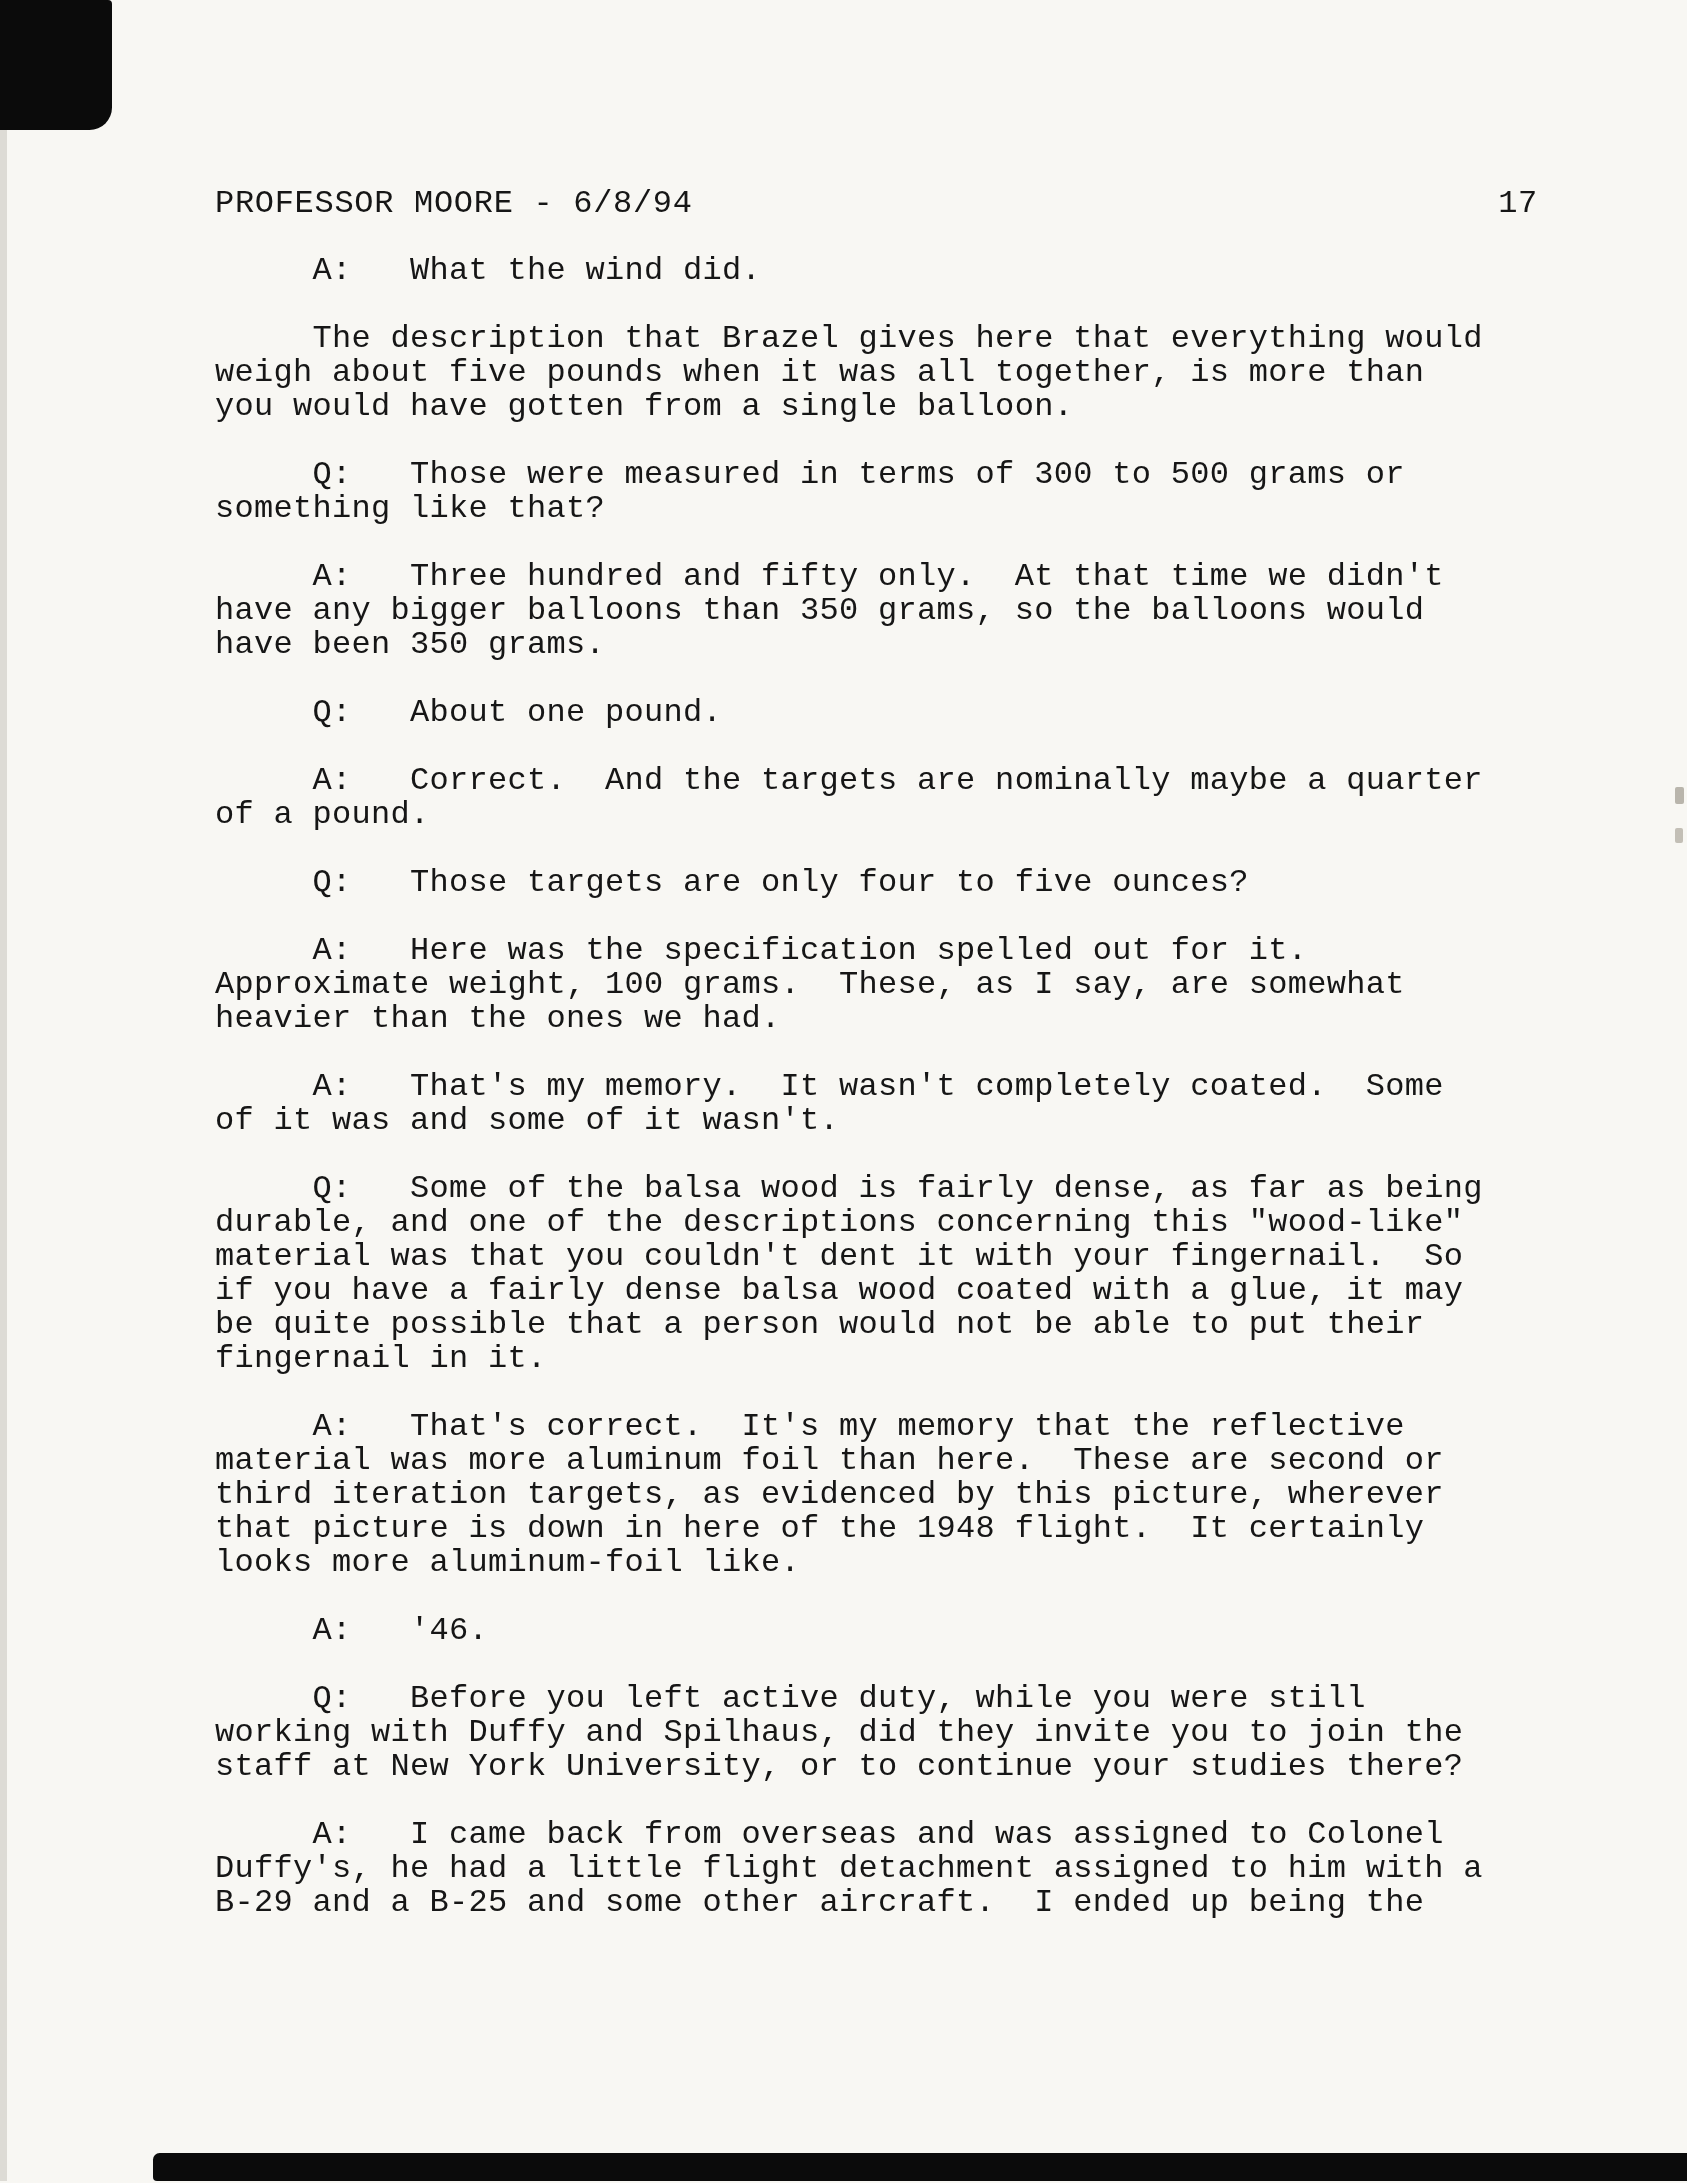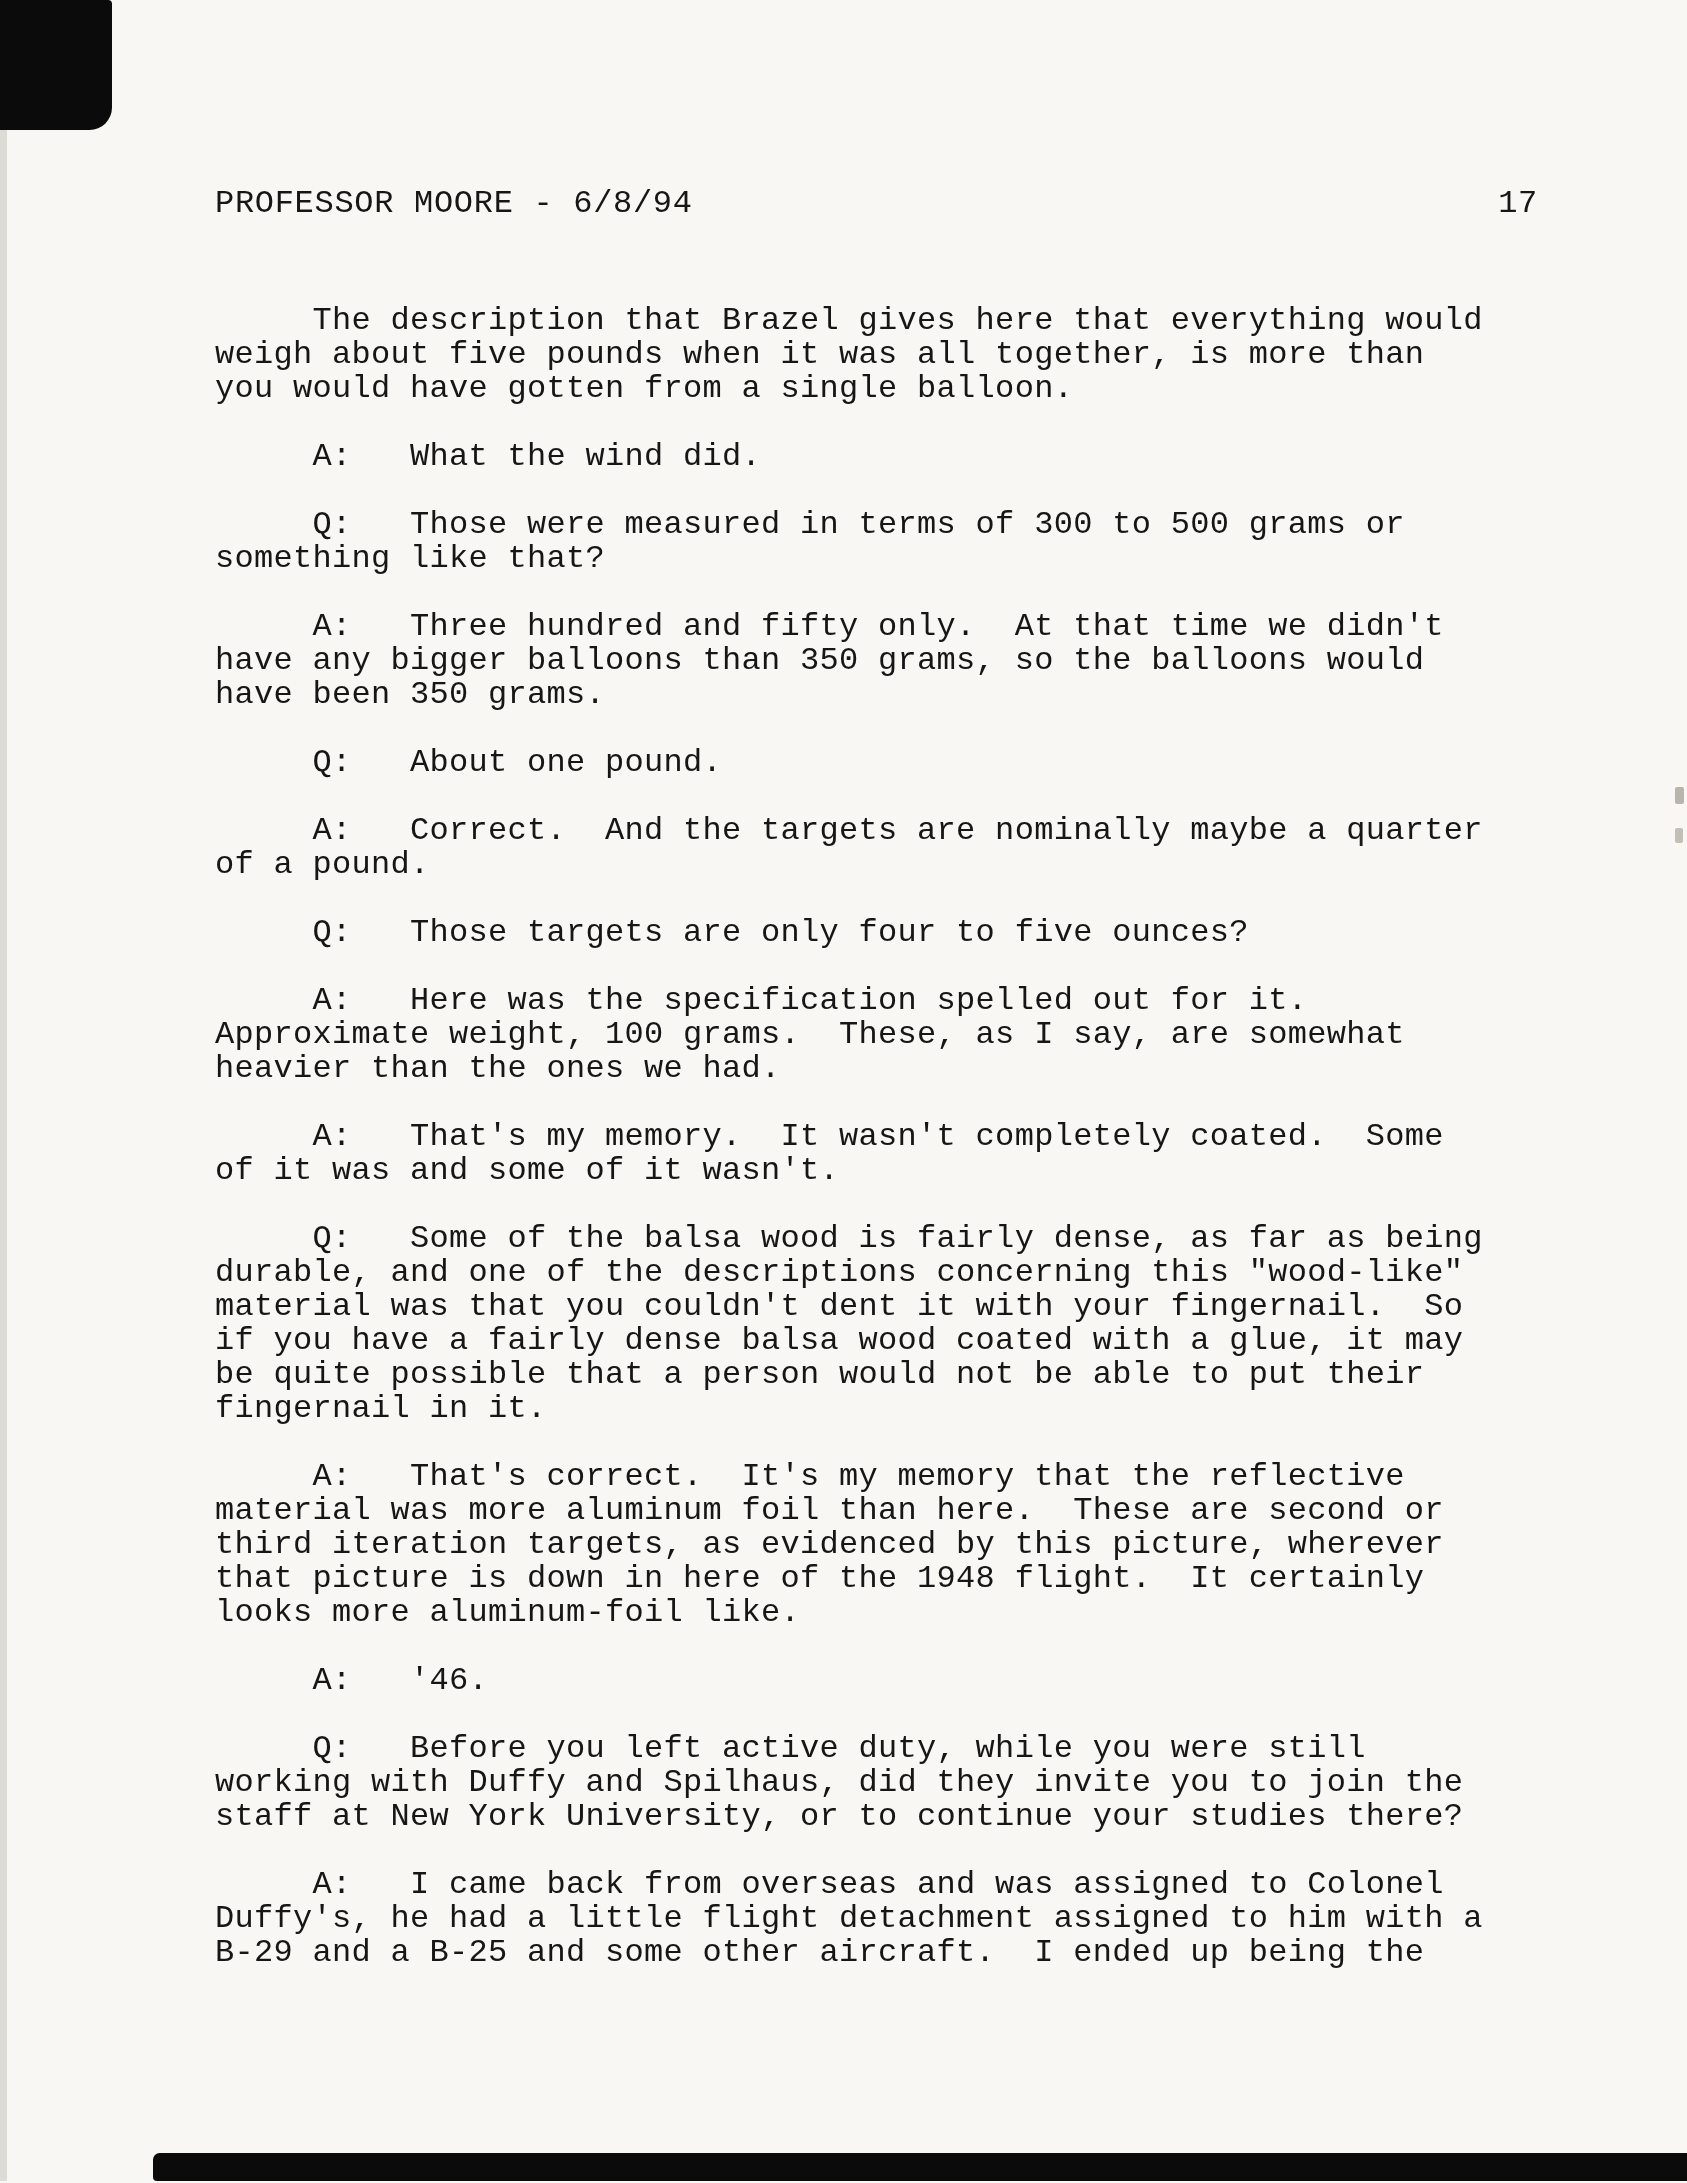--- a/index.html
+++ b/index.html
@@ -22,21 +22,21 @@
     top: 187px;
     width: 1323px;
   }
   .doc-header {
     display: flex;
     justify-content: space-between;
     align-items: baseline;
     font-size: 32px;
     line-height: 34px;
     letter-spacing: 0.7px;
-    margin-bottom: 83px;
+    margin-bottom: 33px;
     white-space: pre;
   }
   .body-text p {
     margin: 0 0 34px 0;
     font-size: 32px;
     line-height: 34px;
     letter-spacing: 0.3px;
     white-space: pre-wrap;
   }
   
@@ -97,24 +97,24 @@
   <div class="bottom-bar"></div>
 
   <div class="content">
 
     <div class="doc-header">
       <span>PROFESSOR MOORE - 6/8/94</span>
       <span>17</span>
     </div>
 
     <div class="body-text">
+      <p>     A:   What the wind did.</p>
       <p>     The description that Brazel gives here that everything would
 weigh about five pounds when it was all together, is more than
 you would have gotten from a single balloon.</p>
-      <p>     A:   What the wind did.</p>
       <p>     Q:   Those were measured in terms of 300 to 500 grams or
 something like that?</p>
       <p>     A:   Three hundred and fifty only.  At that time we didn't
 have any bigger balloons than 350 grams, so the balloons would
 have been 350 grams.</p>
       <p>     Q:   About one pound.</p>
       <p>     A:   Correct.  And the targets are nominally maybe a quarter
 of a pound.</p>
       <p>     Q:   Those targets are only four to five ounces?</p>
       <p>     A:   Here was the specification spelled out for it.

